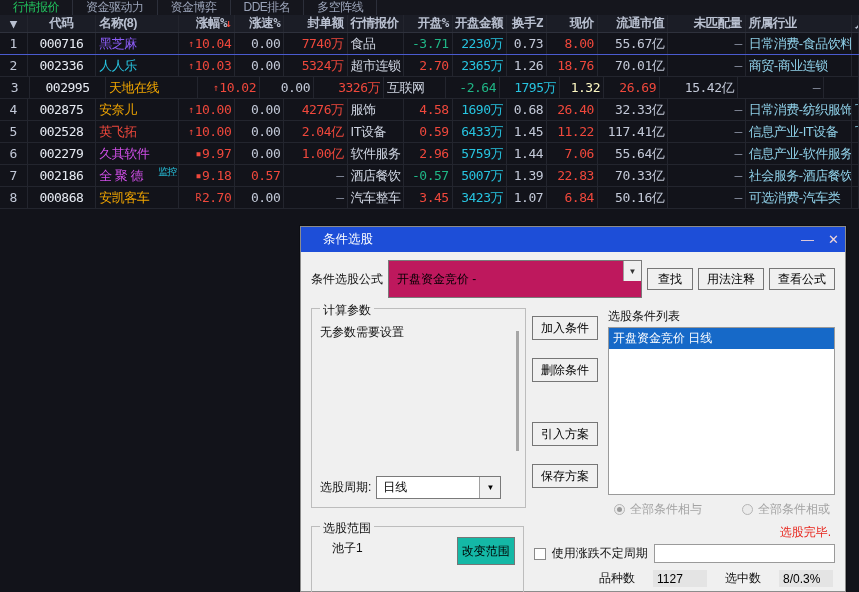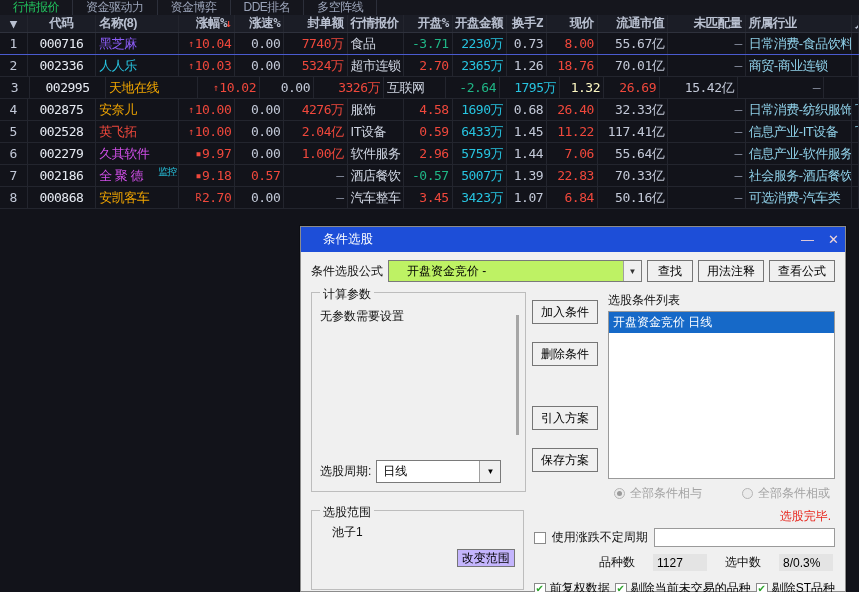--- a/index.html
+++ b/index.html
@@ -97,23 +97,23 @@
   #dlg-title .ctrls{
     position:absolute; right:6px; top:0; height:25px;
     display:flex; align-items:center; gap:14px;
   }
   #dlg-title .ctrls span{ color:#f2d6d8; font-size:13px; cursor:default;}
   #dlg-body{ position:relative; padding:8px 10px 0 10px; }
 
   .row-formula{ display:flex; align-items:center; gap:5px; }
   .lbl{ font-size:12px; color:#111; white-space:nowrap; }
   .combo{
-    flex:1; height:22px; background:#bef264; border:1px solid #7a7a7a;
+    flex:1; height:38px; background:#be185d; border:1px solid #7a7a7a;
     display:flex; align-items:center; position:relative;
-    padding-left:18px; font-size:12px;
+    padding-left:8px; font-size:12px;
   }
   .combo .arrowbtn{
     position:absolute; right:0; top:0; width:18px; height:20px;
     background:#f0f0f0; border-left:1px solid #a0a0a0;
     display:flex; align-items:center; justify-content:center;
     color:#333; font-size:8px;
   }
   .btn{
     height:22px; min-width:46px; padding:0 8px;
     background:#f0f0f0; border:1px solid #767676;
@@ -189,22 +189,22 @@
     border:1px solid #bdbdbd; position:relative;
     width:215px; height:80px; padding:10px 8px 6px 20px;
   }
   .scope-fs > .legend{
     position:absolute; top:-7px; left:8px;
     background:#f0f0f0; padding:0 3px; font-size:12px; color:#111;
   }
   .scope-inner{ display:flex; align-items:flex-start; justify-content:space-between; }
   .poolname{ font-size:12px; color:#111; padding-top:3px;}
   .change-btn{
-    width:58px; height:18px; background:#c4b5fd; border:1px solid #767676;
-    display:flex; align-items:center; justify-content:center; font-size:12px;margin-top:28px;
+    width:58px; height:28px; background:#14b8a6; border:1px solid #767676;
+    display:flex; align-items:center; justify-content:center; font-size:12px;
   }
   .bright{ flex:1; padding-left:10px; position:relative;}
   .done-msg{
     position:absolute; right:4px; top:-2px;
     color:#e8251c; font-size:12px;
   }
   .cbrow{ display:flex; align-items:center; gap:6px; margin-top:18px;}
   .cbox{
     width:12px; height:12px; border:1px solid #8a8a8a; background:#fff;
     display:flex; align-items:center; justify-content:center;

